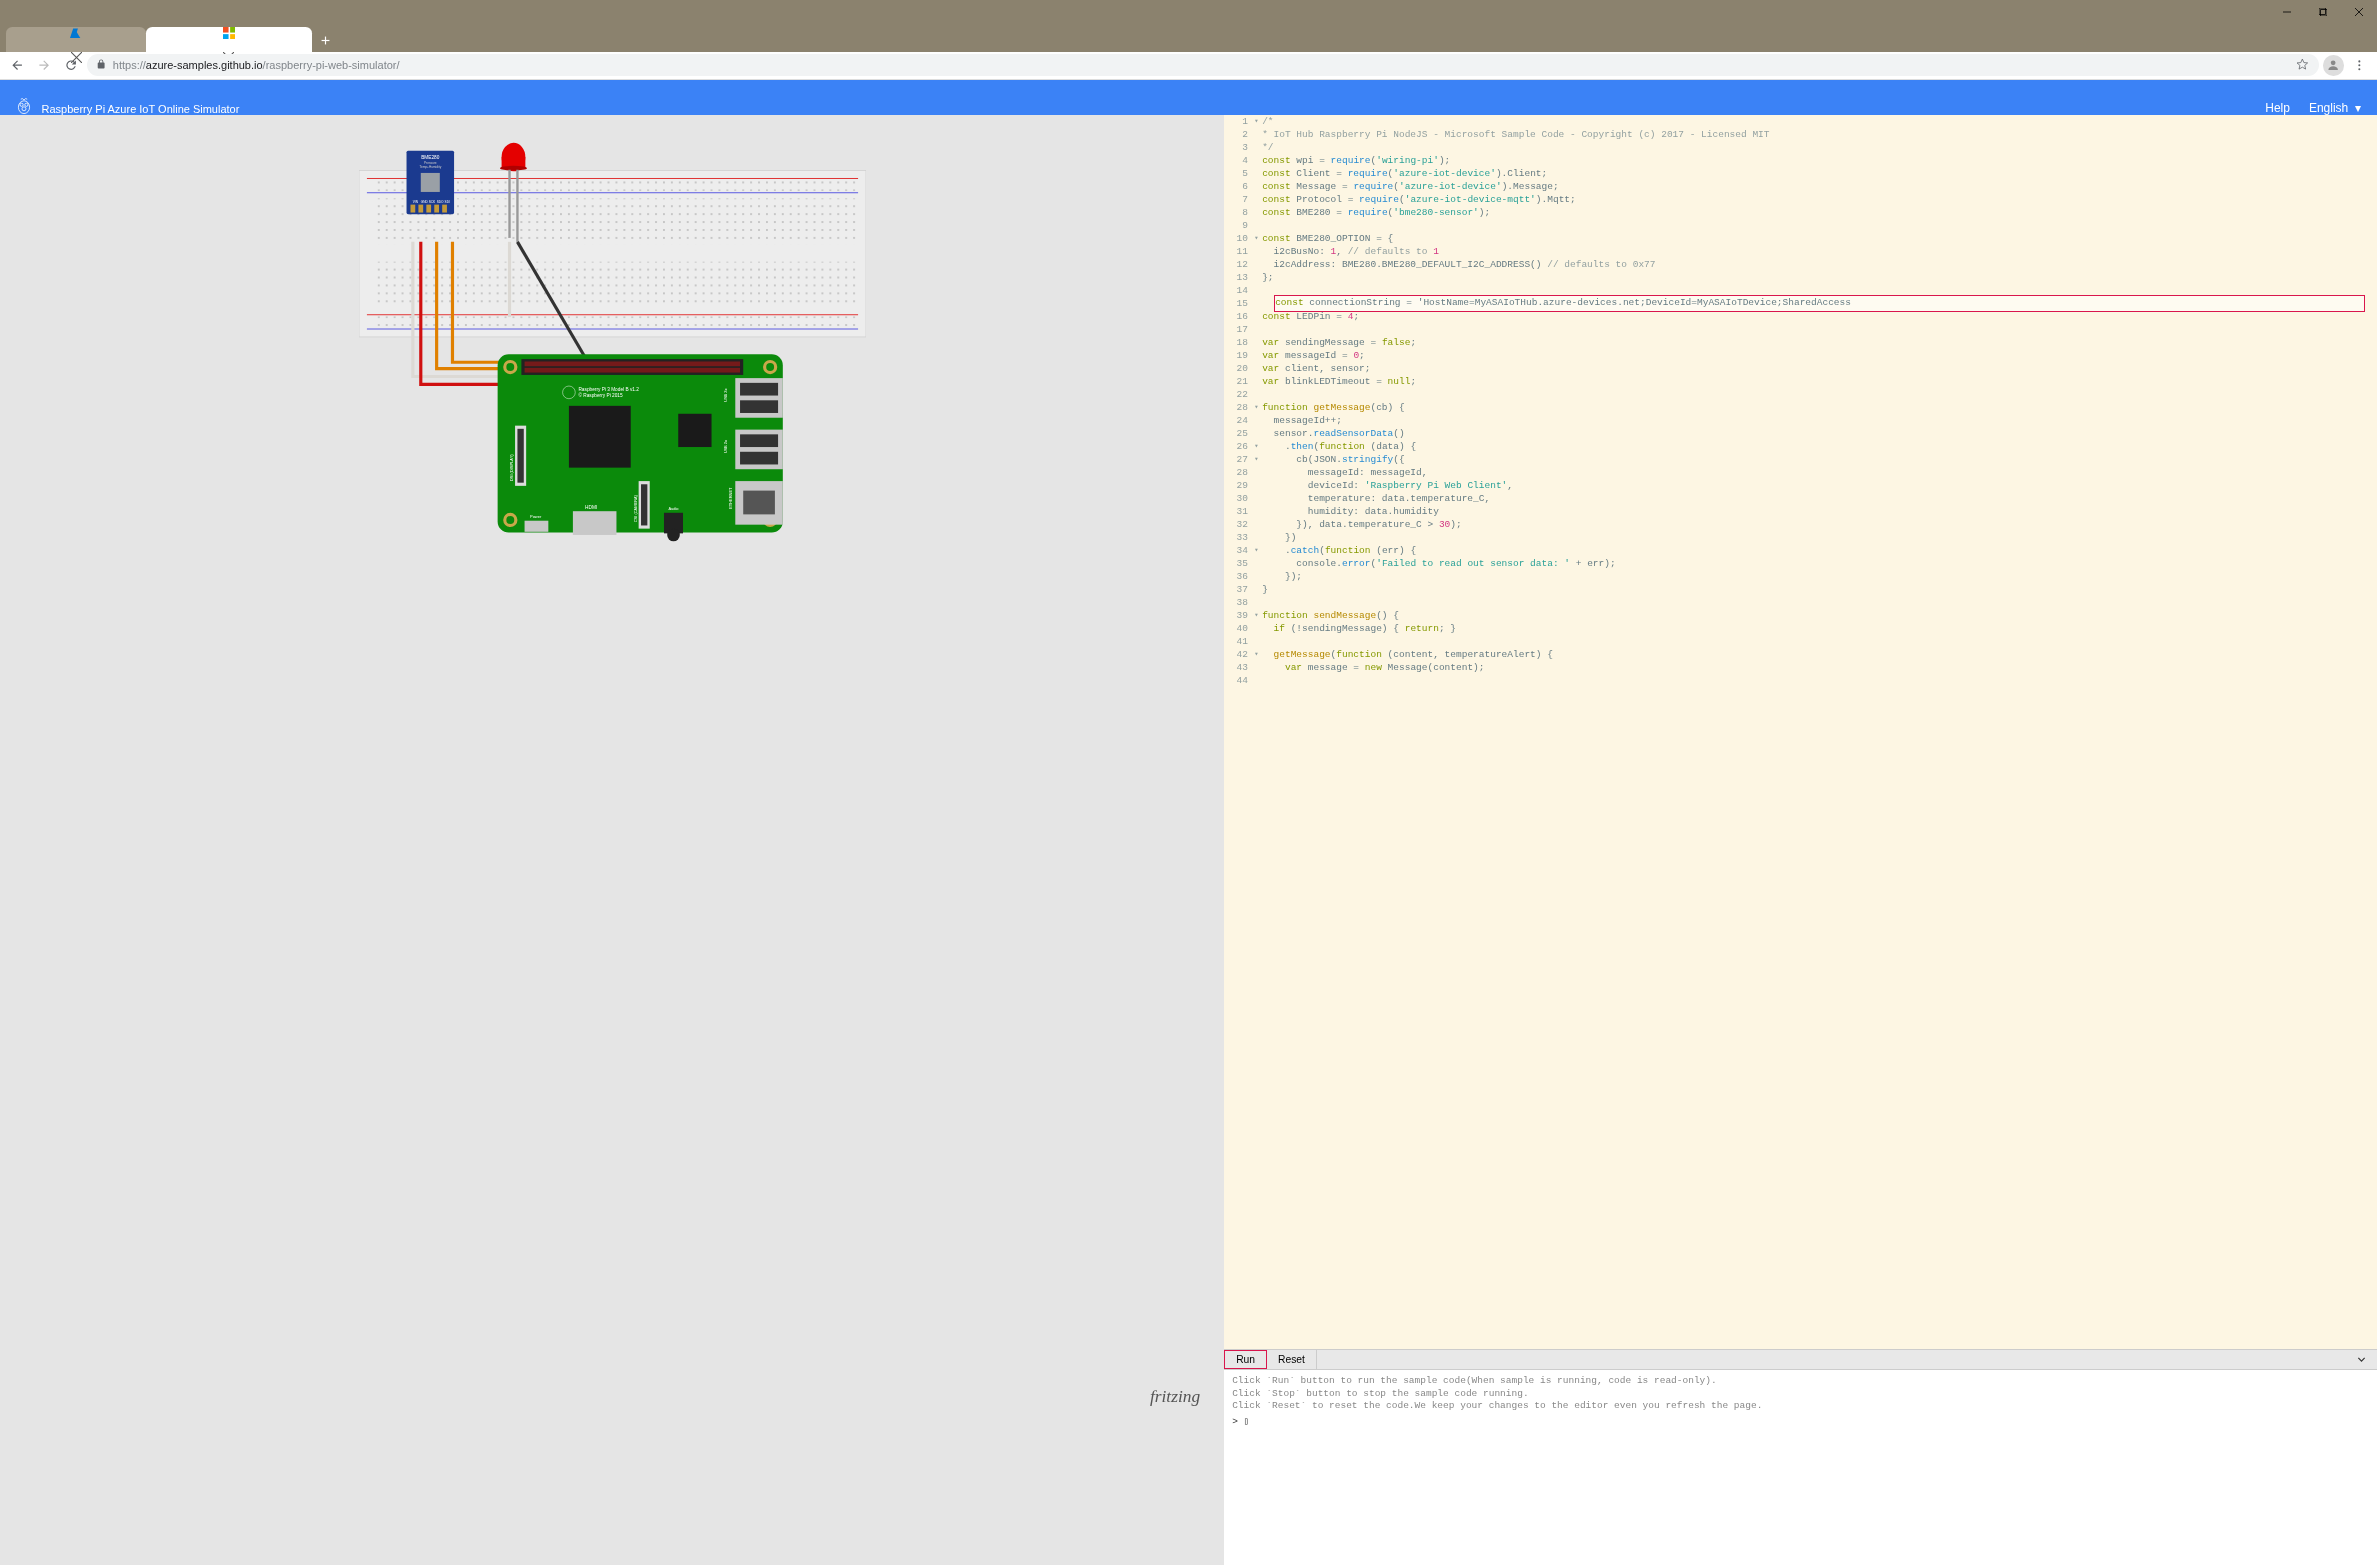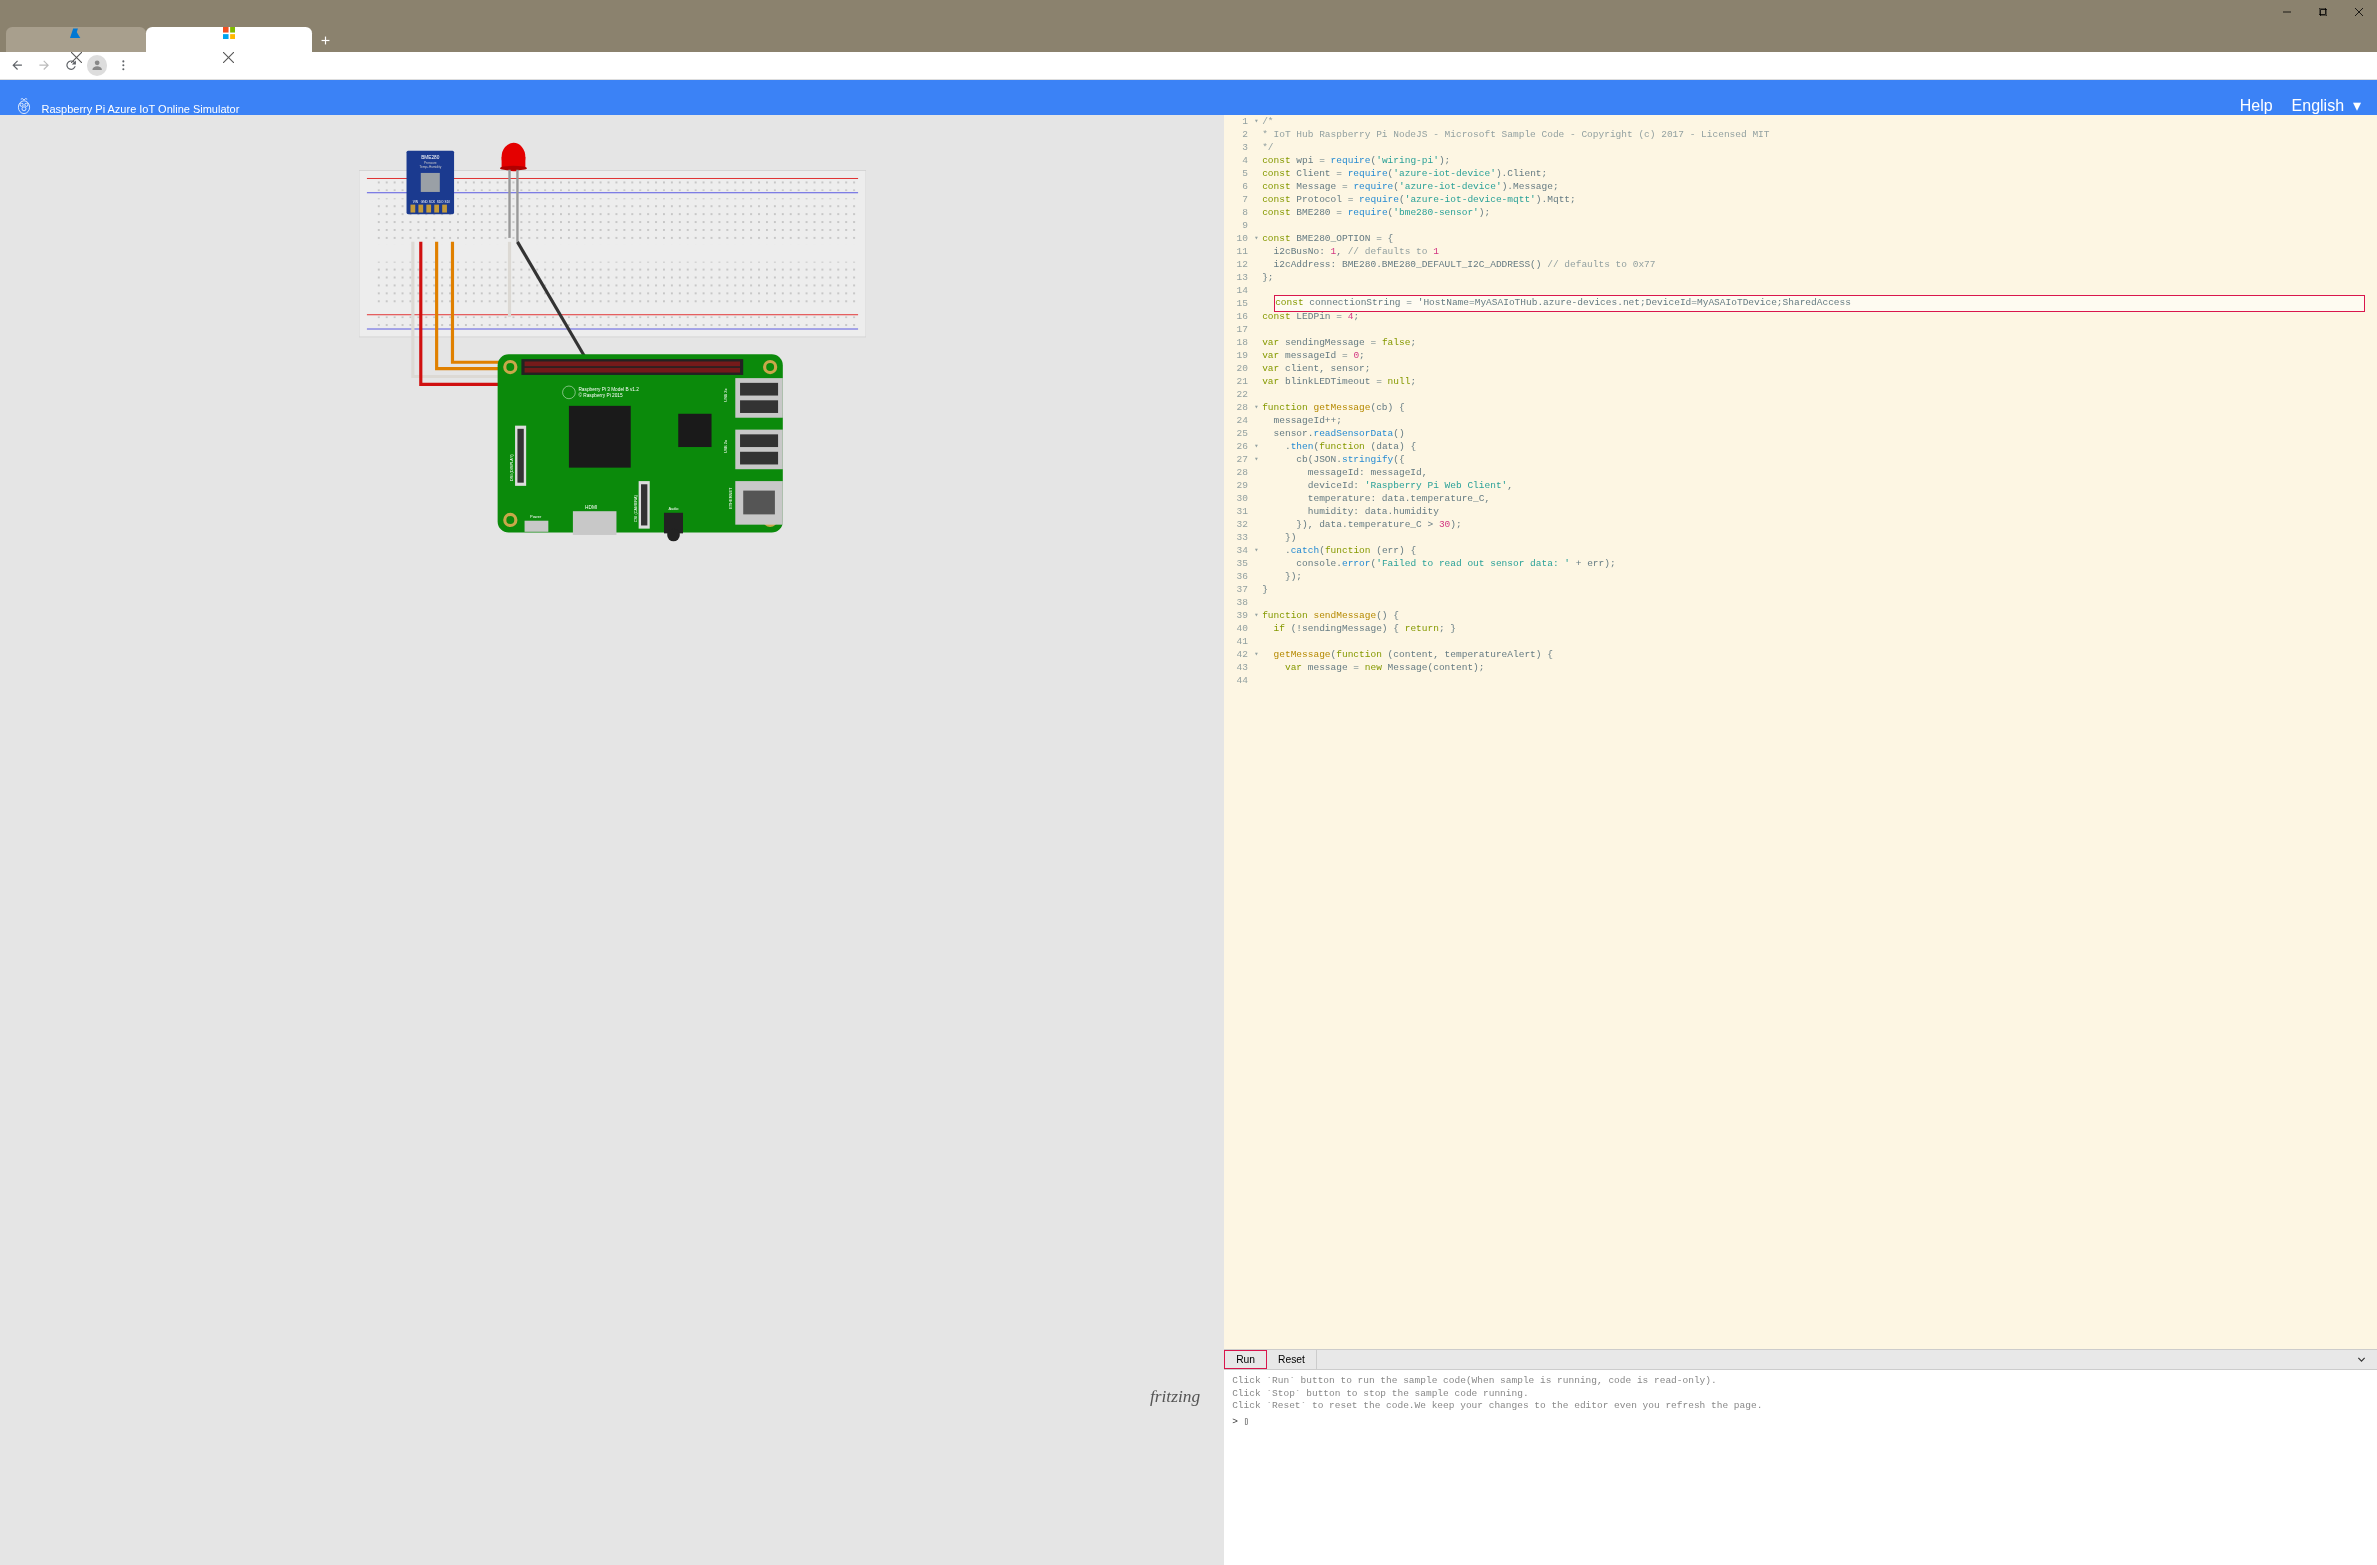--- a/index.html
+++ b/index.html
@@ -28,21 +28,21 @@
 .urlbox .lock { color: #5f6368; }
 .urlbox .url-gray { color: #80868b; }
 .urlbox .star { margin-left: auto; color: #5f6368; }
 .profile-icon { width: 20.6px; height: 20.6px; border-radius: 50%; background: #ddd; display: flex; align-items: center; justify-content: center; }
 
 
 .appheader { height: 35px; background: #3b82f6; color: #fff; display: flex; align-items: flex-end; padding: 0 16px; font-size: 11px; }
 .appheader .logo { width: 16px; height: 19px; margin-right: 9.5px; }
 .appheader .app-title { flex: 0 0 auto; }
 .appheader .spacer { flex: 1; }
-.appheader .hlink { margin-left: 19px; font-size: 16px; }
+.appheader .hlink { margin-left: 19px; font-size: 12px; }
 
 
 .main { display: flex; height: calc(100vh - 23px - 28.5px - 28.5px - 35px); }
 .left-pane { width: 51.5%; background: #e5e5e5; position: relative; display: flex; align-items: flex-start; justify-content: center; }
 .right-pane { width: 48.5%; display: flex; flex-direction: column; }
 
 
 .fritzing-label { position: absolute; bottom: 158px; right: 24px; font-family: Georgia, serif; font-style: italic; font-size: 17.4px; color: #555; }
 
 
@@ -142,20 +142,29 @@
   <div class="navbtn disabled">
       <svg width="14.3" height="14.3" viewBox="0 0 24 24">
         <path d="M4 11h12.2l-5.6-5.6L12 4l8 8-8 8-1.4-1.4L16.2 13H4z" fill="currentColor"></path>
       </svg>
     </div>
   <div class="navbtn">
       <svg width="14.3" height="14.3" viewBox="0 0 24 24">
         <path d="M17.65 6.35A8 8 0 1 0 19.73 14h-2.08A6 6 0 1 1 16.24 7.76L13 11h7V4z" fill="currentColor"></path>
       </svg>
     </div>
+  <div class="urlbox">
+    <span class="lock"><svg width="10.3" height="10.3" viewBox="0 0 24 24">
+          <path d="M18 8h-1V6a5 5 0 0 0-10 0v2H6a2 2 0 0 0-2 2v10a2 2 0 0 0 2 2h12a2 2 0 0 0 2-2V10a2 2 0 0 0-2-2zM9 6a3 3 0 0 1 6 0v2H9z" fill="currentColor"></path>
+        </svg></span>
+    <span><span class="url-gray">https://</span><span>azure-samples.github.io</span><span class="url-gray">/raspberry-pi-web-simulator/</span></span>
+    <span class="star"><svg width="12.7" height="12.7" viewBox="0 0 24 24">
+          <path d="M12 17.3l6.2 3.7-1.6-7 5.4-4.7-7.1-.6L12 2 9.1 8.7 2 9.3l5.4 4.7-1.6 7z" fill="none" stroke="currentColor" stroke-width="1.5"></path>
+        </svg></span>
+  </div>
   <div class="profile-icon">
       <svg width="14.3" height="14.3" viewBox="0 0 24 24">
         <circle cx="12" cy="8" r="4" fill="#888"></circle>
         <path d="M4 20c0-4 4-6 8-6s8 2 8 6z" fill="#888"></path>
       </svg>
     </div>
   <div class="navbtn">
       <svg width="12.7" height="12.7" viewBox="0 0 16 16">
         <circle cx="8" cy="3" r="1.3" fill="currentColor"></circle>
         <circle cx="8" cy="8" r="1.3" fill="currentColor"></circle>

